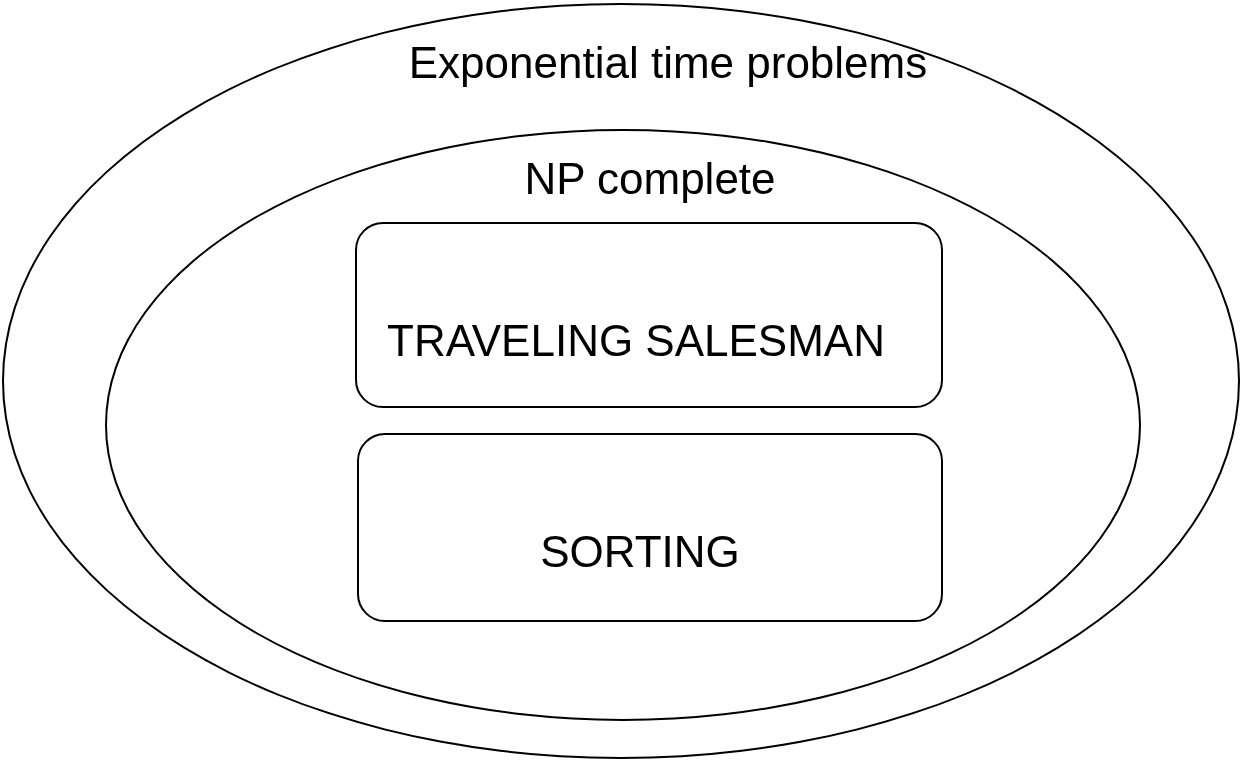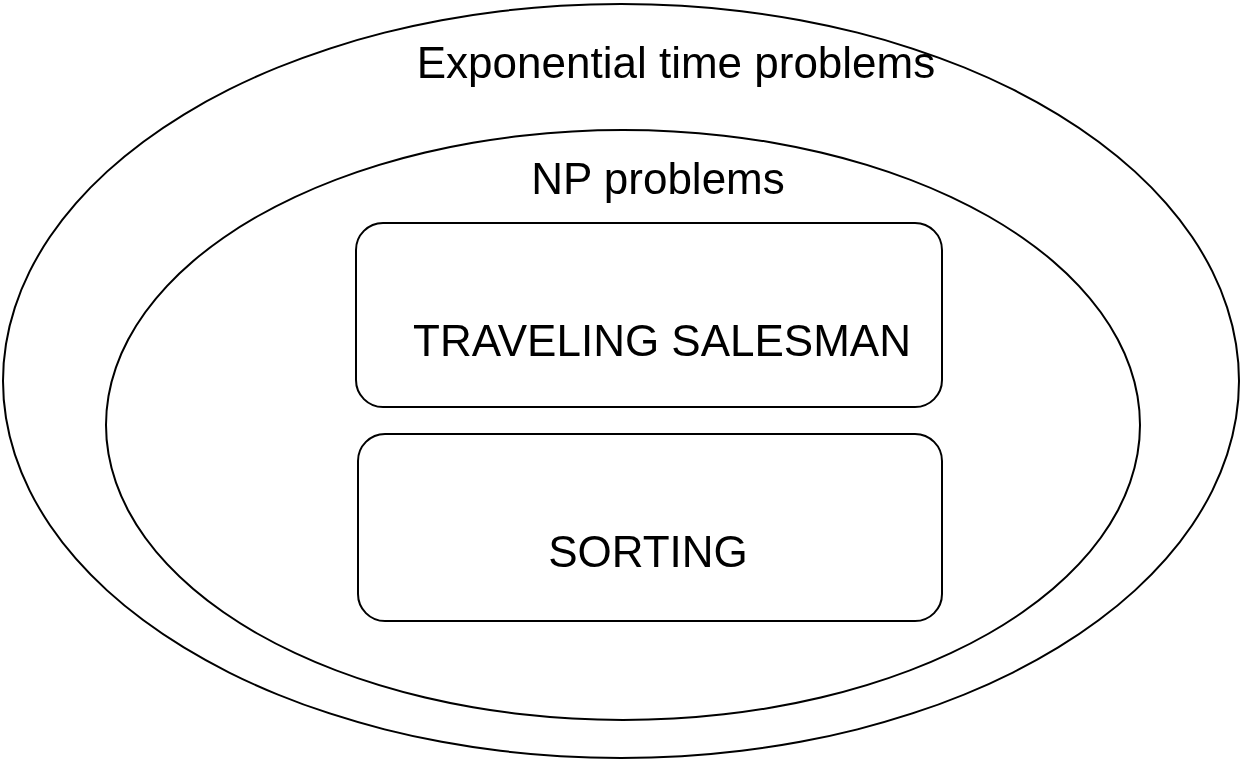--- a/index.html
+++ b/index.html
@@ -43,46 +43,46 @@
     left: 357px; top: 433px;
     width: 586px; height: 189px;
   }
   .lbl {
     position: absolute;
     font-size: 44px;
     line-height: 1;
     white-space: nowrap;
     color: #000000;
   }
-  .centered { transform: translateX(-50%); margin-left: 8px; }
+  .centered { transform: translateX(-50%); }
   .lbl-exponential { left: 668px; top: 41px; }
   .lbl-toh        { left: 260px; top: 103px; }
   .lbl-np         { left: 650px; top: 157px; }
   .lbl-npc-title  { left: 654px; top: 240px; }
-  .lbl-npc-ex     { left: 654px; top: 319px; }
+  .lbl-npc-ex     { left: 636px; top: 319px; }
   .lbl-p-title    { left: 661px; top: 462px; }
   .lbl-p-ex       { left: 640px; top: 530px; }
 </style>
 </head>
 <body>
 
 <div class="canvas">
 
   <div class="ellipse outer"></div>
 
   <div class="ellipse inner"></div>
 
   <div class="rbox npc"></div>
 
   <div class="rbox pprob"></div>
 
   <div class="lbl centered lbl-exponential">Exponential time problems</div>
 
 
-  <div class="lbl centered lbl-np">NP problems</div>
+  <div class="lbl centered lbl-np">NP complete</div>
 
 
   <div class="lbl centered lbl-npc-ex">TRAVELING SALESMAN</div>
 
 
   <div class="lbl centered lbl-p-ex">SORTING</div>
 
 </div>
 
 </body></html>

